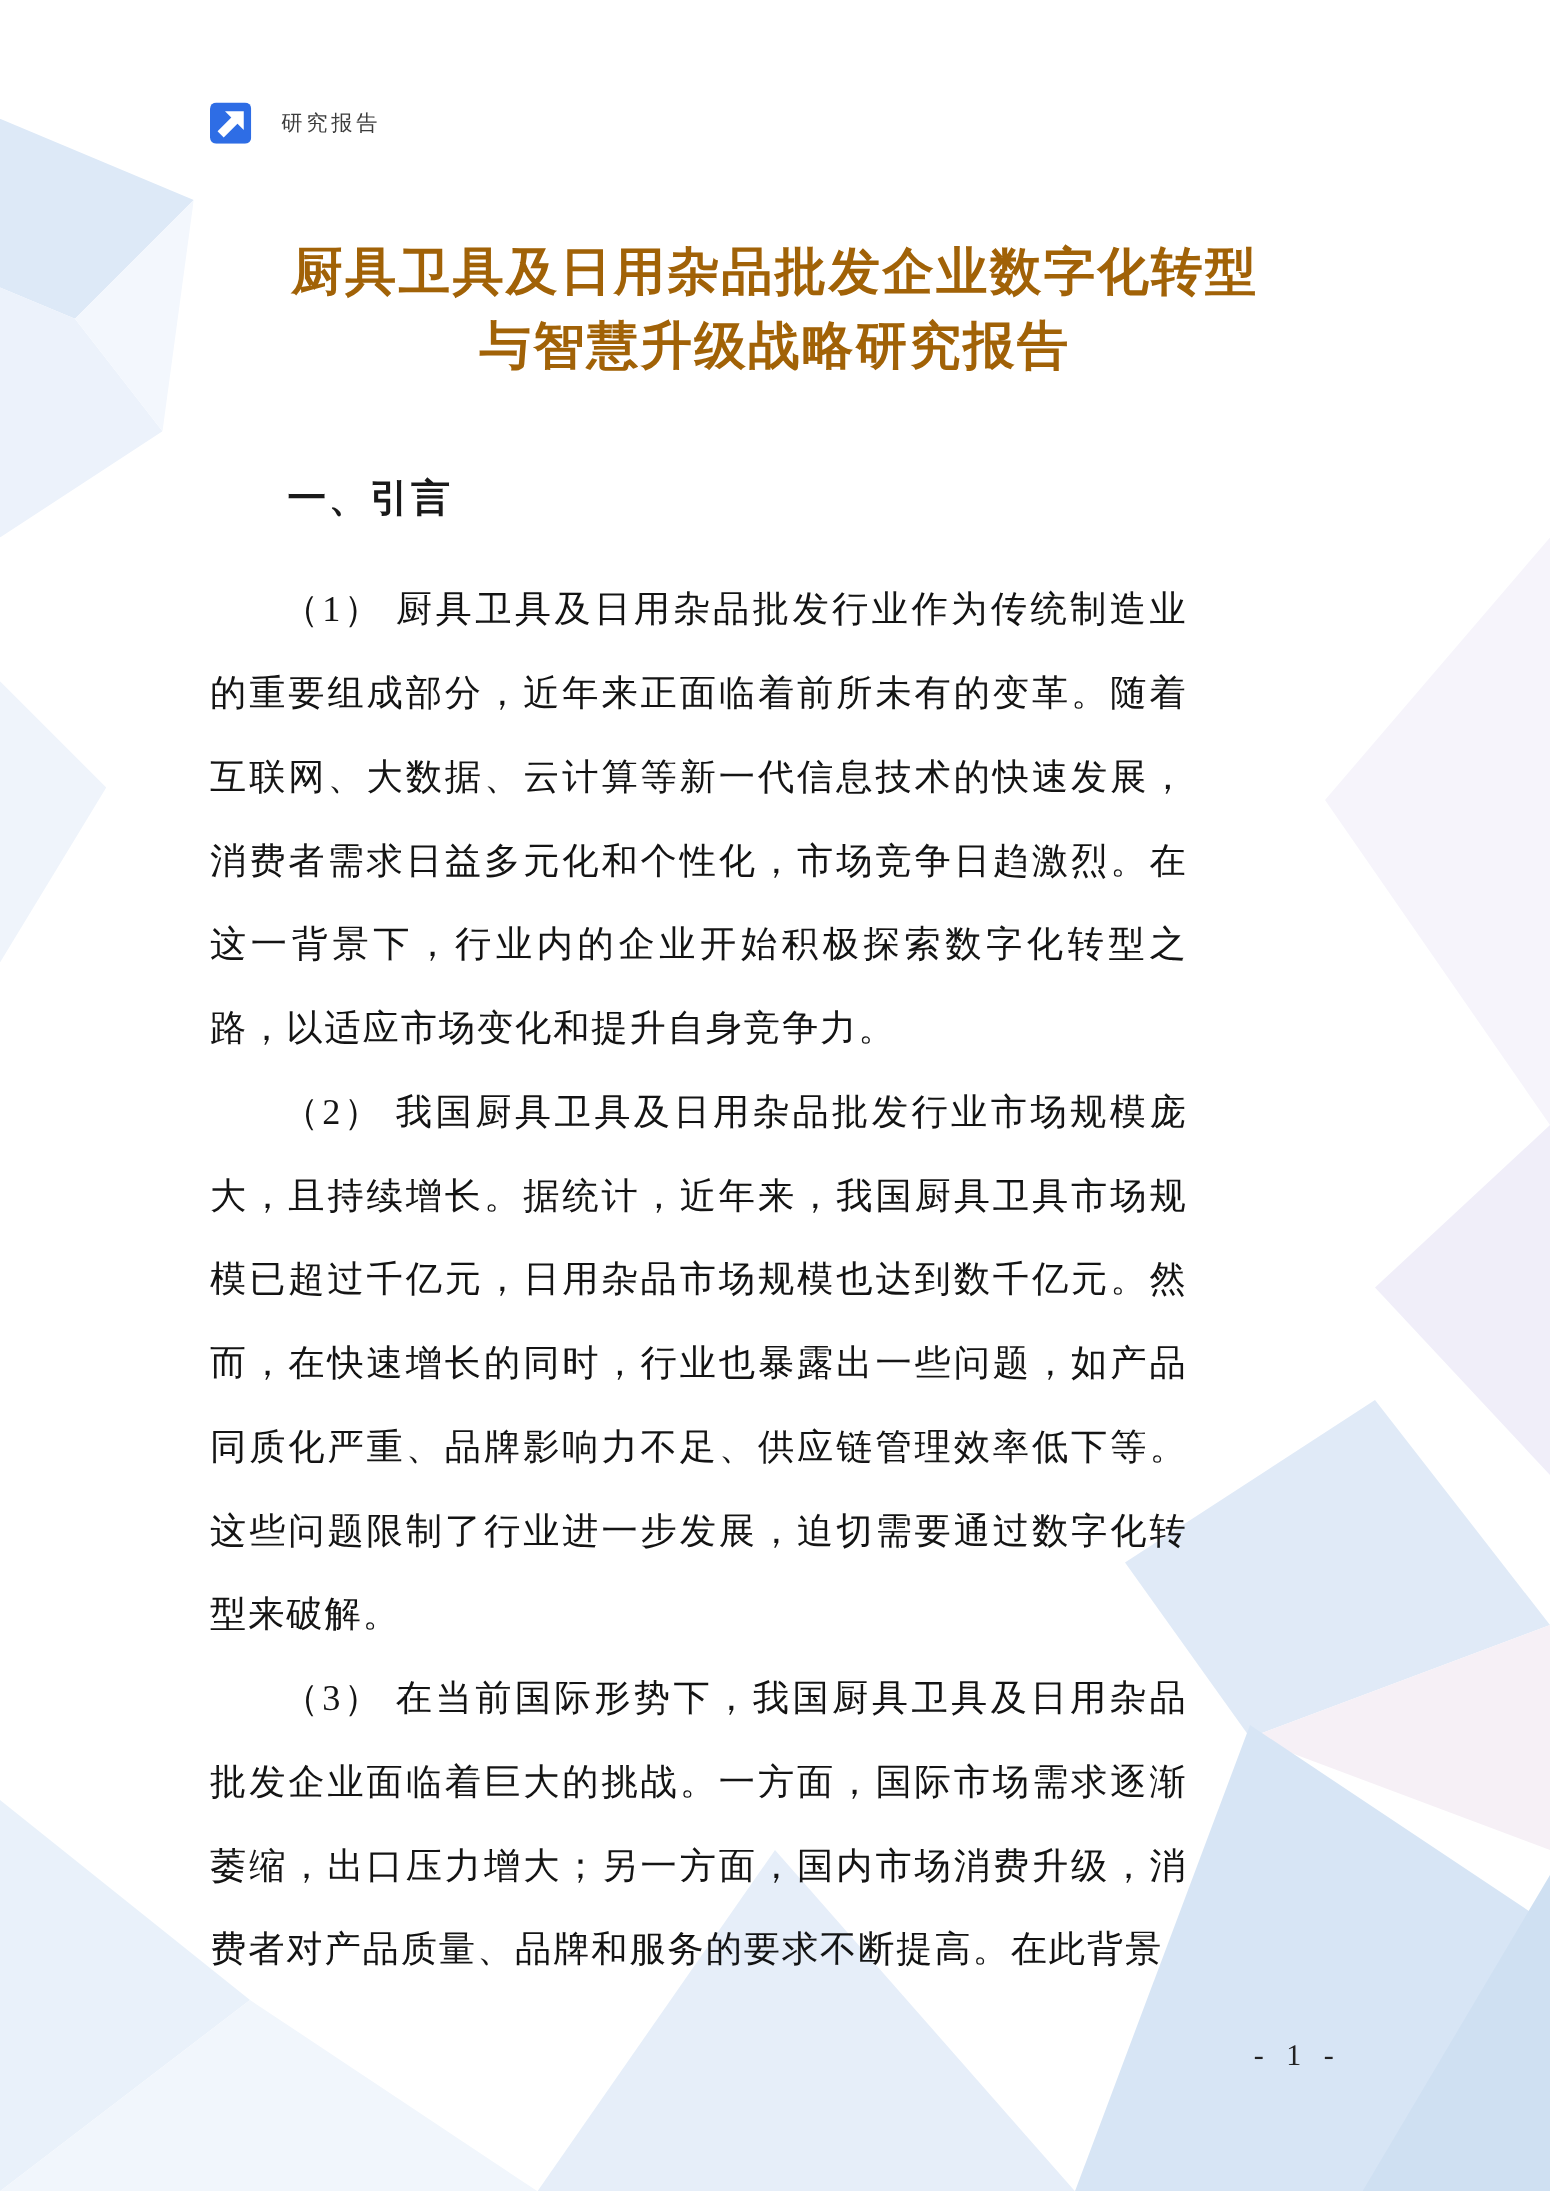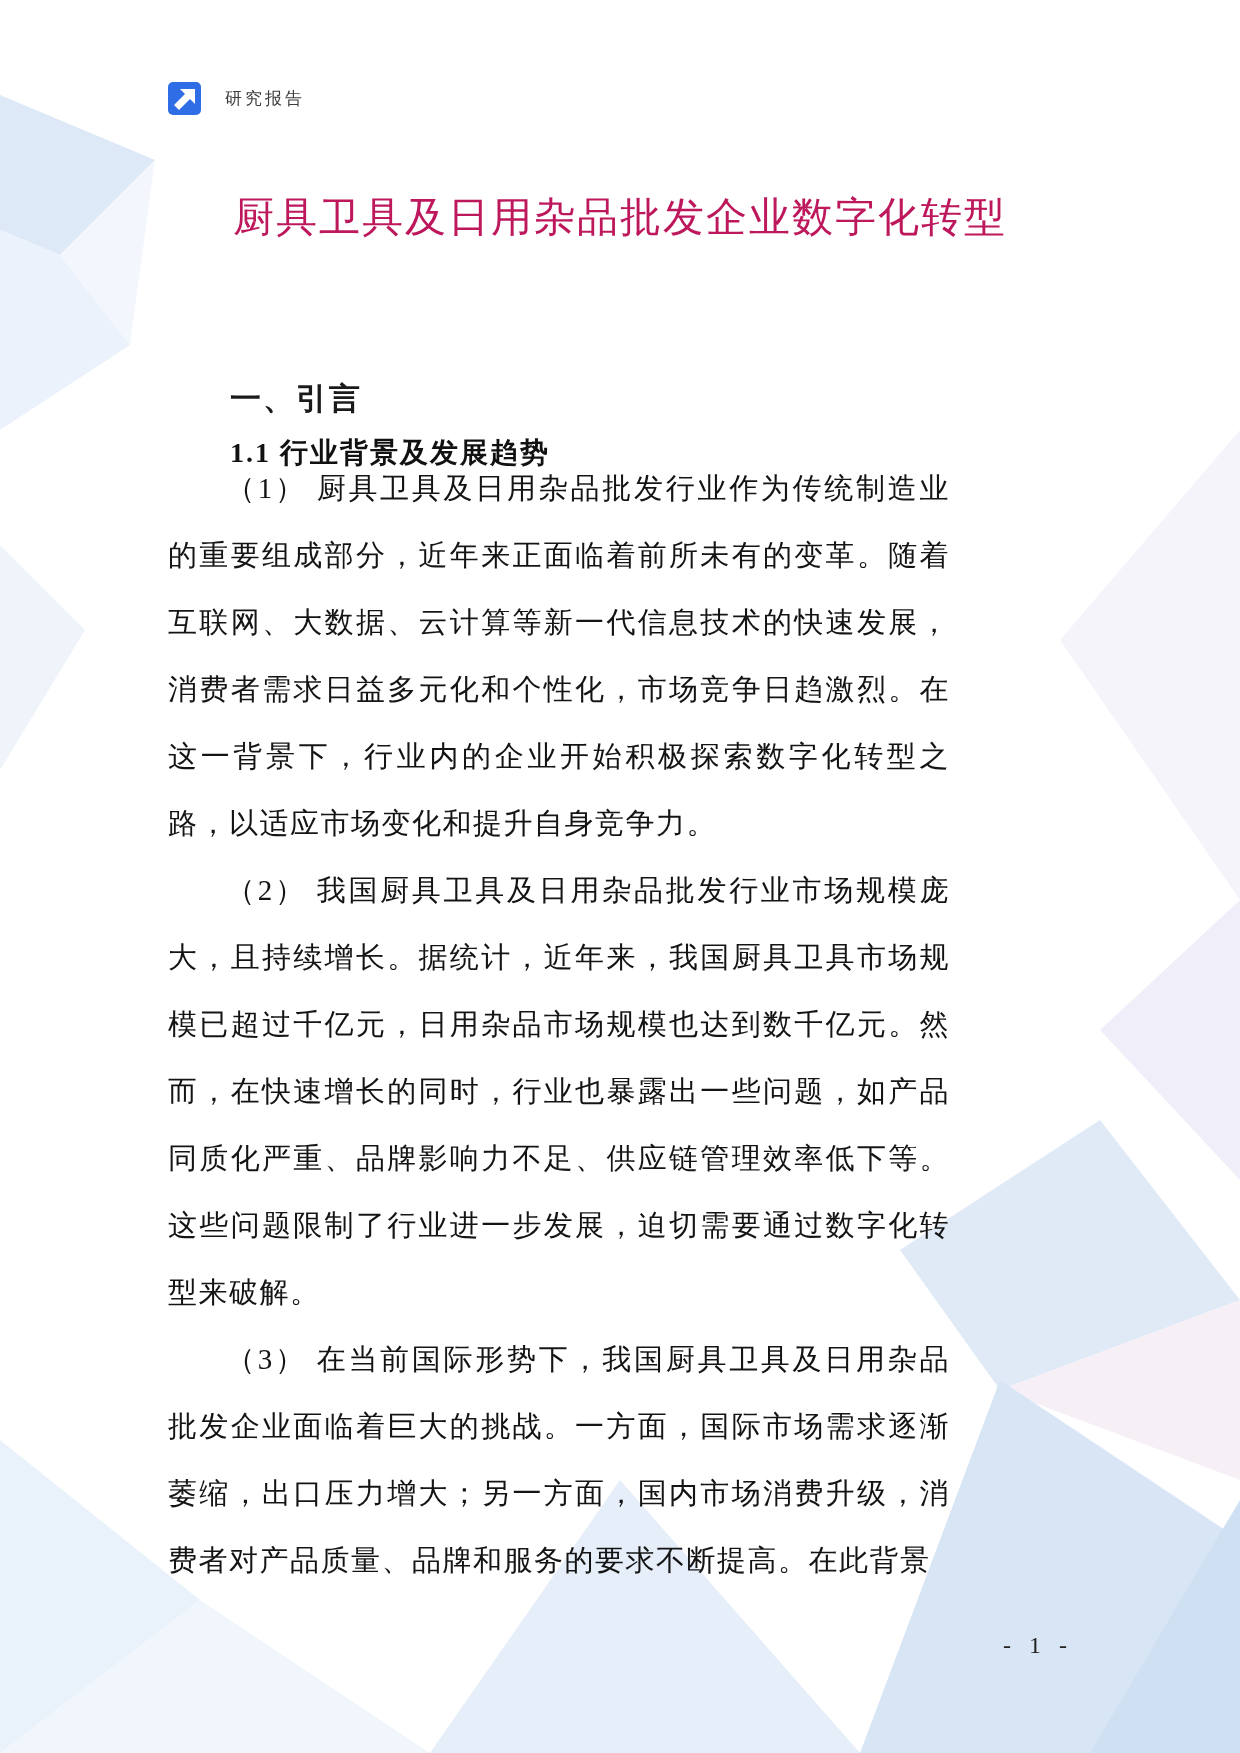--- a/index.html
+++ b/index.html
@@ -38,23 +38,23 @@
   }
   .logo-tile { width: 33px; height: 33px; display: block; }
   .brand-label {
     font-size: 17px; color: #3c3c3c; letter-spacing: 3px;
     font-family: "Liberation Serif", serif;
   }
 
   .doc-title {
     position: absolute; top: 188px; left: 100px; width: 1040px;
     text-align: center;
-    color: #be185d;
+    color: #a16207;
     font-family: "Liberation Sans", sans-serif;
-    font-weight: 400;
+    font-weight: 700;
     font-size: 41px; line-height: 59px;
     letter-spacing: 2px;
   }
 
   .heading-1 {
     position: absolute; top: 378px; left: 230px;
     font-family: Liberation Mono, monospace;
     font-weight: 700; font-size: 31px; color: #1a1a1a;
     letter-spacing: 2px;
   }
@@ -106,25 +106,25 @@
     <svg class="logo-tile" viewBox="0 0 33 33" xmlns="http://www.w3.org/2000/svg">
       <rect x="0" y="0" width="33" height="33" rx="5" fill="#2e6de5"></rect>
       <path d="M12 7 L27 7 L27 22 Z" fill="#ffffff"></path>
       <path d="M8.5 25.5 L20.5 13.5" stroke="#ffffff" stroke-width="7" fill="none"></path>
     </svg>
     <span class="brand-label">研究报告</span>
   </div>
 
   <div class="doc-title">
     <div>厨具卫具及日用杂品批发企业数字化转型</div>
+    <div>与智慧升级战略研究报告</div>
   </div>
 
   <div class="heading-1">一、引言</div>
 
-  <div class="heading-2">1.1 行业背景及发展趋势</div>
 
   <div class="body-text">
     <p>（1） 厨具卫具及日用杂品批发行业作为传统制造业的重要组成部分，近年来正面临着前所未有的变革。随着互联网、大数据、云计算等新一代信息技术的快速发展，消费者需求日益多元化和个性化，市场竞争日趋激烈。在这一背景下，行业内的企业开始积极探索数字化转型之路，以适应市场变化和提升自身竞争力。</p>
     <p>（2） 我国厨具卫具及日用杂品批发行业市场规模庞大，且持续增长。据统计，近年来，我国厨具卫具市场规模已超过千亿元，日用杂品市场规模也达到数千亿元。然而，在快速增长的同时，行业也暴露出一些问题，如产品同质化严重、品牌影响力不足、供应链管理效率低下等。这些问题限制了行业进一步发展，迫切需要通过数字化转型来破解。</p>
     <p>（3） 在当前国际形势下，我国厨具卫具及日用杂品批发企业面临着巨大的挑战。一方面，国际市场需求逐渐萎缩，出口压力增大；另一方面，国内市场消费升级，消费者对产品质量、品牌和服务的要求不断提高。在此背景</p>
   </div>
 
   <div class="page-number">- 1 -</div>
 
 </div>

